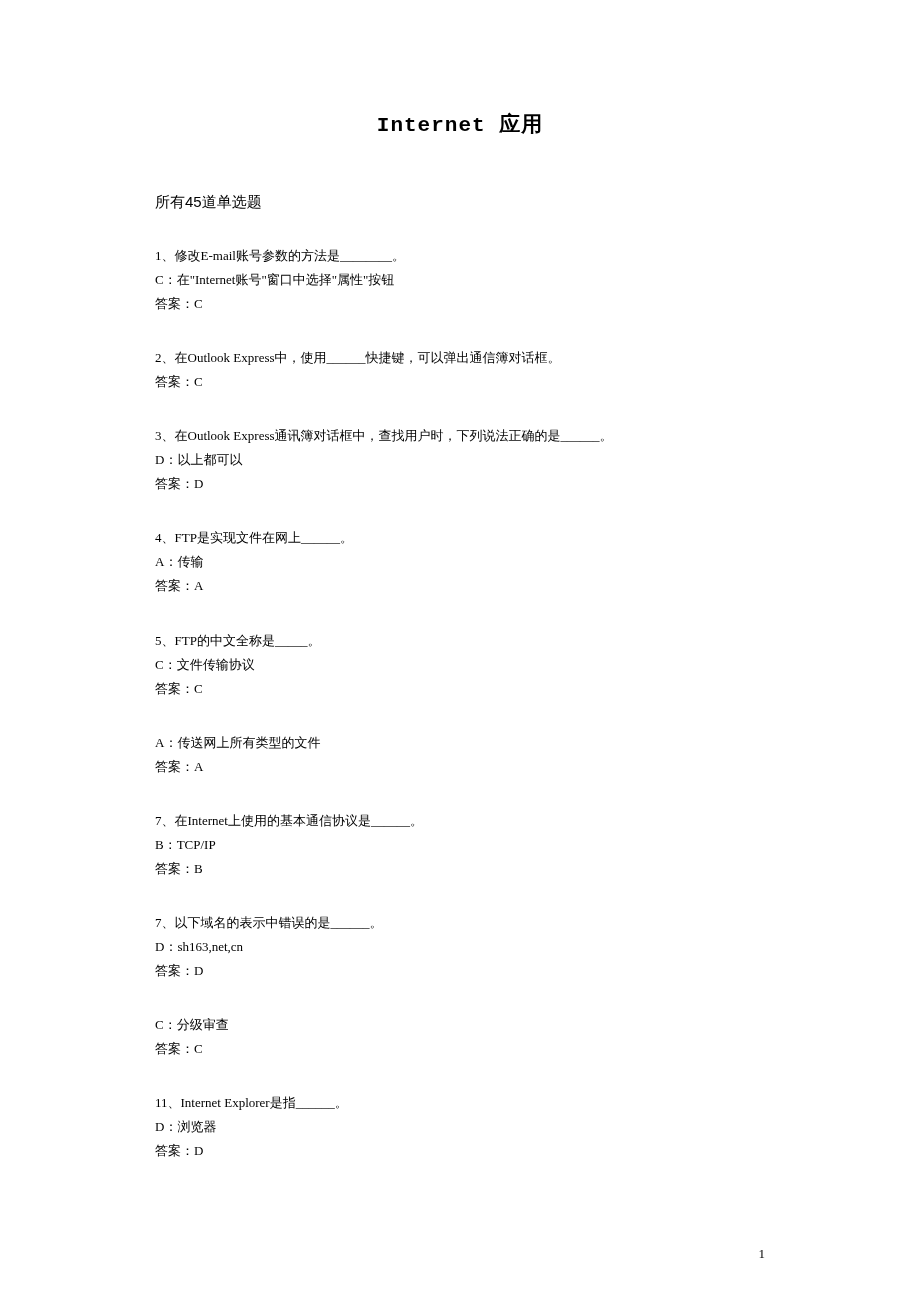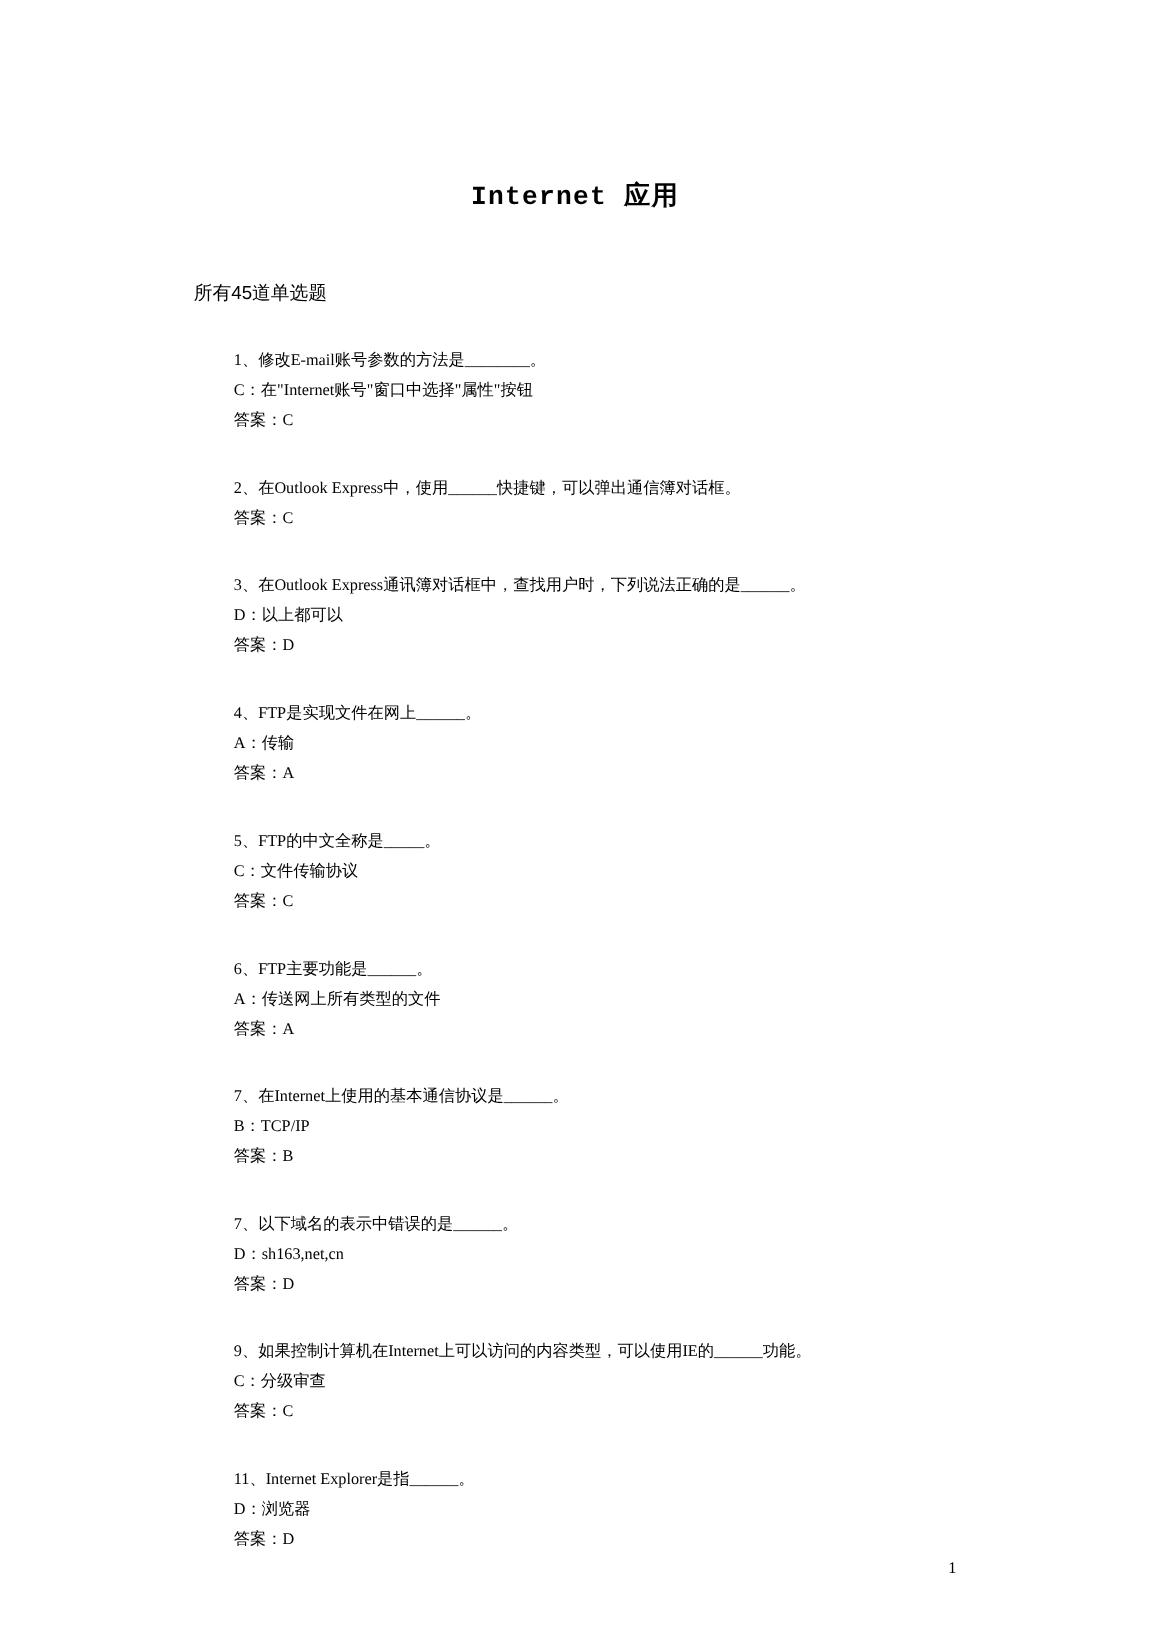--- a/index.html
+++ b/index.html
@@ -15,36 +15,34 @@
       color: #000000;
       position: relative;
       padding: 110px 155px 50px 155px;
     }
     .title {
       text-align: center;
       font-size: 21px;
       font-family: "Courier New", "SimSun", monospace;
       margin-bottom: 55px;
       letter-spacing: 1px;
-      margin-top: 32px;
     }
     .section-header {
       font-size: 15px;
       font-weight: normal;
       font-family: "SimHei", "黑体", sans-serif;
       margin-bottom: 32px;
     }
     .question-block {
       margin-bottom: 30px;
       font-size: 13px;
       line-height: 1.85;
     }
     .question-line {
       display: block;
-      margin-left: 32px;
     }
     .page-number {
       position: absolute;
       bottom: 40px;
       right: 155px;
       font-size: 13px;
       font-family: "SimSun", serif;
     }
   </style>
 </head>
@@ -77,39 +75,37 @@
   <span class="question-line">答案：A</span>
 </div>
 
 <div class="question-block">
   <span class="question-line">5、FTP的中文全称是_____。</span>
   <span class="question-line">C：文件传输协议</span>
   <span class="question-line">答案：C</span>
 </div>
 
 <div class="question-block">
-  <span class="question-line">6、FTP主要功能是______。</span>
   <span class="question-line">A：传送网上所有类型的文件</span>
   <span class="question-line">答案：A</span>
 </div>
 
 <div class="question-block">
   <span class="question-line">7、在Internet上使用的基本通信协议是______。</span>
   <span class="question-line">B：TCP/IP</span>
   <span class="question-line">答案：B</span>
 </div>
 
 <div class="question-block">
   <span class="question-line">7、以下域名的表示中错误的是______。</span>
   <span class="question-line">D：sh163,net,cn</span>
   <span class="question-line">答案：D</span>
 </div>
 
 <div class="question-block">
-  <span class="question-line">9、如果控制计算机在Internet上可以访问的内容类型，可以使用IE的______功能。</span>
   <span class="question-line">C：分级审查</span>
   <span class="question-line">答案：C</span>
 </div>
 
 <div class="question-block">
   <span class="question-line">11、Internet Explorer是指______。</span>
   <span class="question-line">D：浏览器</span>
   <span class="question-line">答案：D</span>
 </div>
 

